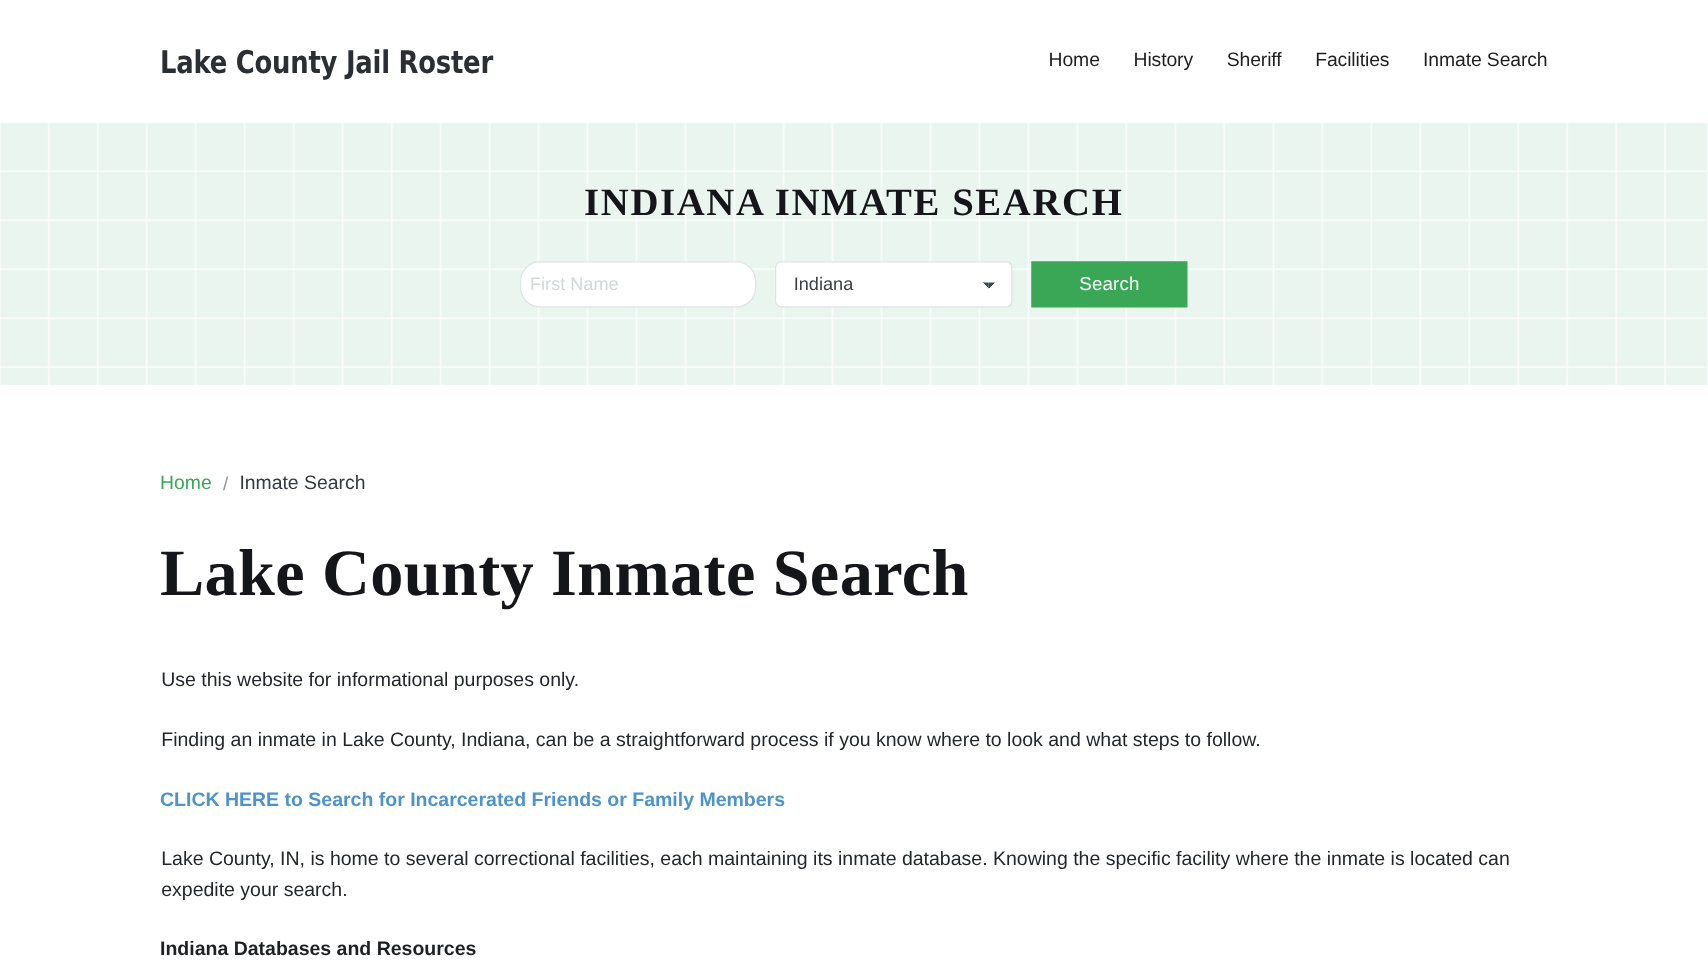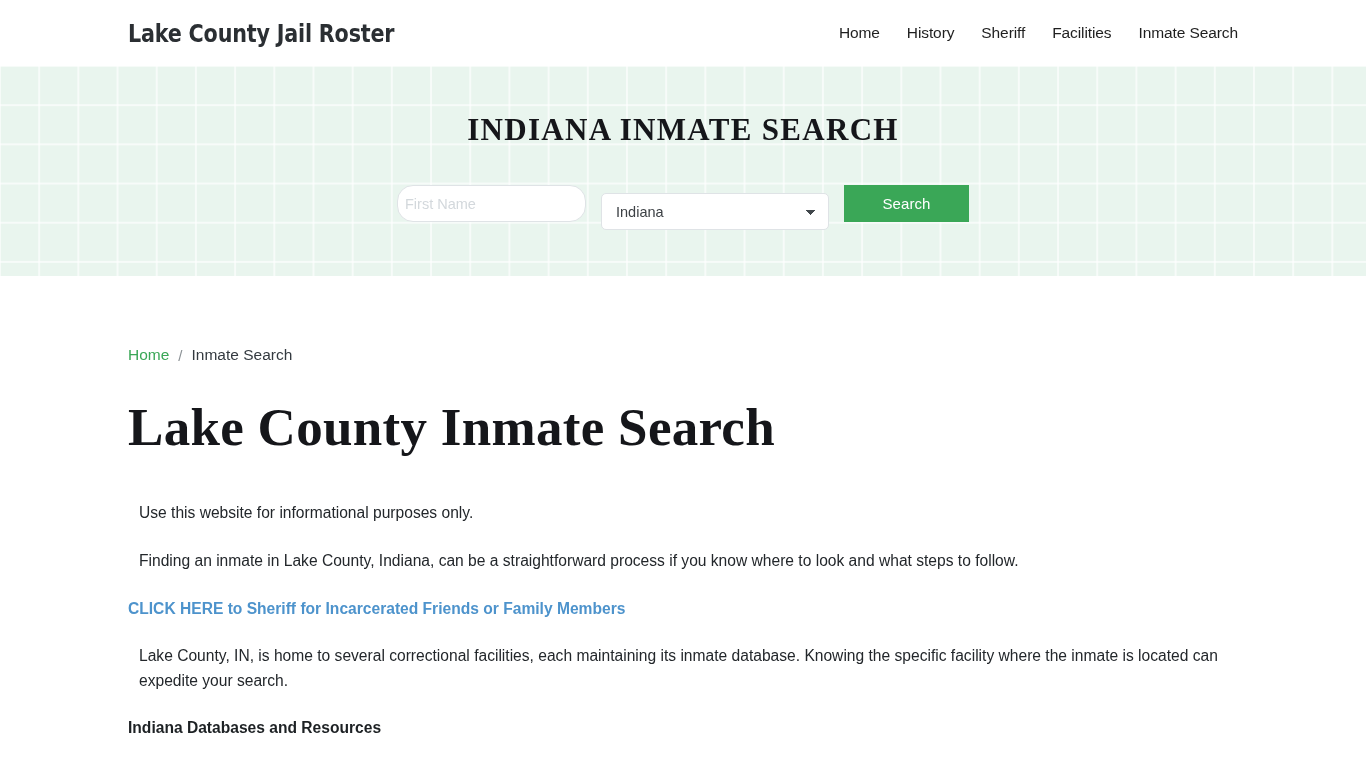--- a/index.html
+++ b/index.html
@@ -13,21 +13,21 @@
     background: #ffffff;
   }
   body {
     font-family: "Liberation Sans", sans-serif;
     color: #212529;
     -webkit-font-smoothing: antialiased;
   }
 
   
   .site-header {
-    height: 66px;
+    height: 98px;
     background: #ffffff;
     display: flex;
     align-items: center;
     justify-content: space-between;
     padding: 0 128px;
     position: relative;
   }
   .brand {
     font-family: "DejaVu Sans Condensed", "Liberation Sans Narrow", "Liberation Sans", sans-serif;
     font-weight: 700;
@@ -90,42 +90,41 @@
     padding: 0 7px;
     font-family: "Liberation Sans", sans-serif;
     font-size: 14.5px;
     color: #3d4145;
     outline: none;
   }
   .field::placeholder {
     color: #d3d8dc;
   }
   .field-select {
-    width: 228px;
+    width: 190px;
     height: 37px;
     border: 1px solid #dfe3e6;
     border-radius: 5px;
     background: #ffffff;
     padding: 0 30px 0 14px;
     font-family: "Liberation Sans", sans-serif;
     font-size: 14.5px;
     color: #3d4145;
     outline: none;
     appearance: none;
     -webkit-appearance: none;
     -moz-appearance: none;
     background-image:
       linear-gradient(45deg, transparent 50%, #41474c 50%),
       linear-gradient(135deg, #41474c 50%, transparent 50%);
     background-position:
       calc(100% - 18px) 16px,
       calc(100% - 13px) 16px;
     background-size: 5px 5px, 5px 5px;
     background-repeat: no-repeat;
-    margin-top: 16px;
   }
   .search-btn {
     width: 125px;
     height: 37px;
     background: #3aa757;
     border: none;
     border-radius: 0;
     color: #ffffff;
     font-family: "Liberation Sans", sans-serif;
     font-size: 15px;
@@ -163,21 +162,21 @@
     letter-spacing: 0.3px;
     color: #15161a;
     margin: 34px 0 0 0;
     line-height: 1.1;
   }
 
   .body-text {
     font-size: 15.6px;
     line-height: 1.58;
     color: #23272b;
-    margin: 11px;
+    margin: 1px;
     max-width: 1110px;
   }
   .p-intro   { margin-top: 45px; }
   .p-finding { margin-top: 23px; }
   .cta-link {
     display: block;
     margin-top: 23px;
     font-size: 15.6px;
     font-weight: 700;
     color: #4d93cc;
@@ -225,19 +224,19 @@
     <span class="crumb-sep">/</span>
     <span class="crumb-current">Inmate Search</span>
   </div>
 
   <h1 class="page-title">Lake County Inmate Search</h1>
 
   <p class="body-text p-intro">Use this website for informational purposes only.</p>
 
   <p class="body-text p-finding">Finding an inmate in Lake County, Indiana, can be a straightforward process if you know where to look and what steps to follow.</p>
 
-  <a class="cta-link" href="#">CLICK HERE to Sheriff for Incarcerated Friends or Family Members</a>
+  <a class="cta-link" href="#">CLICK HERE to Search for Incarcerated Friends or Family Members</a>
 
   <p class="body-text p-facilities">Lake County, IN, is home to several correctional facilities, each maintaining its inmate database. Knowing the specific facility where the inmate is located can expedite your search.</p>
 
   <p class="subhead">Indiana Databases and Resources</p>
 
 </main>
 
 </body></html>

